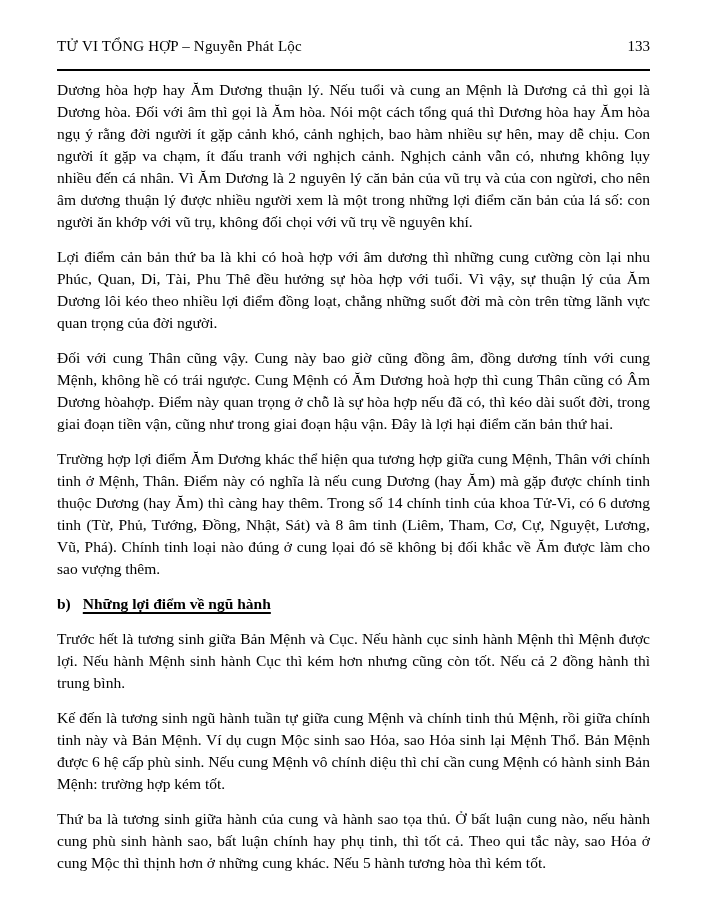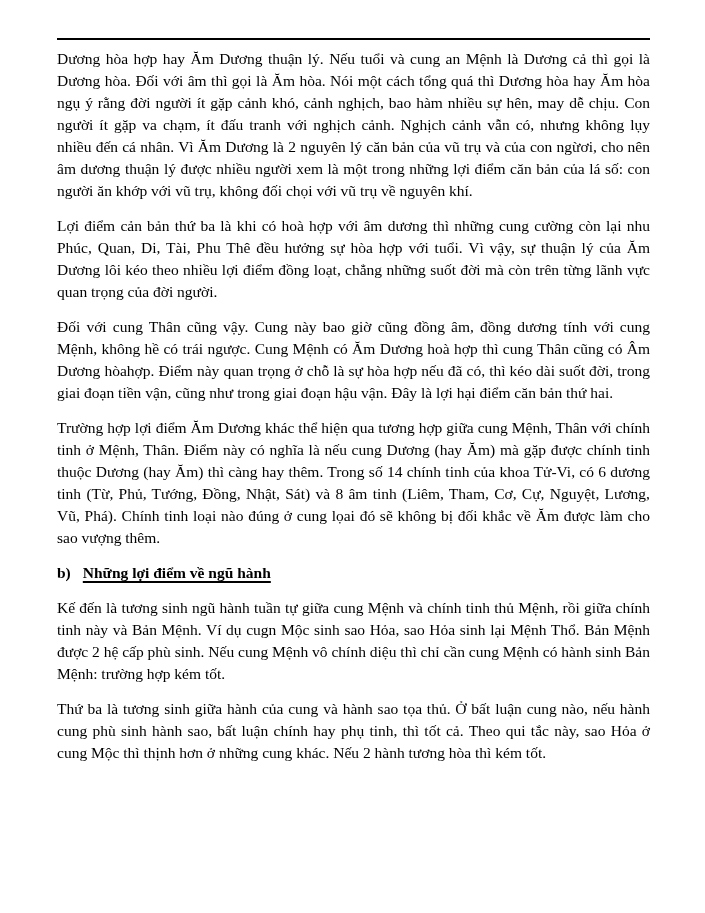--- a/index.html
+++ b/index.html
@@ -53,38 +53,43 @@
     text-decoration: underline;
     text-decoration-thickness: 1.5px;
     text-underline-offset: 3px;
   }
 </style>
 </head>
 <body>
 
 <div class="page">
 
+  <div class="page-header">
+    <span class="book-title">TỬ VI TỔNG HỢP – Nguyễn Phát Lộc</span>
+    <span class="page-number">133</span>
+  </div>
 
   <hr class="divider">
 
   <div class="body-text">
 
     <p>Dương hòa hợp hay Ăm Dương thuận lý. Nếu tuổi và cung an Mệnh là Dương cả thì gọi là Dương hòa. Đối với âm thì gọi là Ăm hòa. Nói một cách tổng quá thì Dương hòa hay Ăm hòa ngụ ý rằng đời người ít gặp cảnh khó, cảnh nghịch, bao hàm nhiều sự hên, may dễ chịu. Con người ít gặp va chạm, ít đấu tranh với nghịch cảnh. Nghịch cảnh vẫn có, nhưng không lụy nhiều đến cá nhân. Vì Ăm Dương là 2 nguyên lý căn bản của vũ trụ và của con ngừơi, cho nên âm dương thuận lý được nhiều người xem là một trong những lợi điểm căn bản của lá số: con người ăn khớp với vũ trụ, không đối chọi với vũ trụ về nguyên khí.</p>
 
     <p>Lợi điểm cản bản thứ ba là khi có hoà hợp với âm dương thì những cung cường còn lại nhu Phúc, Quan, Di, Tài, Phu Thê đều hưởng sự hòa hợp với tuổi. Vì vậy, sự thuận lý của Ăm Dương lôi kéo theo nhiều lợi điểm đồng loạt, chẳng những suốt đời mà còn trên từng lãnh vực quan trọng của đời người.</p>
 
     <p>Đối với cung Thân cũng vậy. Cung này bao giờ cũng đồng âm, đồng dương tính với cung Mệnh, không hề có trái ngược. Cung Mệnh có Ăm Dương hoà hợp thì cung Thân cũng có Âm Dương hòahợp. Điểm này quan trọng ở chỗ là sự hòa hợp nếu đã có, thì kéo dài suốt đời, trong giai đoạn tiền vận, cũng như trong giai đoạn hậu vận. Đây là lợi hại điểm căn bản thứ hai.</p>
 
     <p>Trường hợp lợi điểm Ăm Dương khác thể hiện qua tương hợp giữa cung Mệnh, Thân với chính tinh ở Mệnh, Thân. Điểm này có nghĩa là nếu cung Dương (hay Ăm) mà gặp được chính tinh thuộc Dương (hay Ăm) thì càng hay thêm. Trong số 14 chính tinh của khoa Tử-Vi, có 6 dương tinh (Từ, Phủ, Tướng, Đồng, Nhật, Sát) và 8 âm tinh (Liêm, Tham, Cơ, Cự, Nguyệt, Lương, Vũ, Phá). Chính tinh loại nào đúng ở cung lọai đó sẽ không bị đối khắc về Ăm được làm cho sao vượng thêm.</p>
 
 
     <div class="section-heading">
       <span class="h-label">b)</span><span class="h-text">Những lợi điểm về ngũ hành</span>
     </div>
 
+    <p>Trước hết là tương sinh giữa Bản Mệnh và Cục. Nếu hành cục sinh hành Mệnh thì Mệnh được lợi. Nếu hành Mệnh sinh hành Cục thì kém hơn nhưng cũng còn tốt. Nếu cả 2 đồng hành thì trung bình.</p>
 
-    <p>Kế đến là tương sinh ngũ hành tuần tự giữa cung Mệnh và chính tinh thủ Mệnh, rồi giữa chính tinh này và Bản Mệnh. Ví dụ cugn Mộc sinh sao Hỏa, sao Hỏa sinh lại Mệnh Thổ. Bản Mệnh được 2 hệ cấp phù sinh. Nếu cung Mệnh vô chính diệu thì chỉ cần cung Mệnh có hành sinh Bản Mệnh: trường hợp kém tốt.</p>
+    <p>Kế đến là tương sinh ngũ hành tuần tự giữa cung Mệnh và chính tinh thủ Mệnh, rồi giữa chính tinh này và Bản Mệnh. Ví dụ cugn Mộc sinh sao Hỏa, sao Hỏa sinh lại Mệnh Thổ. Bản Mệnh được 6 hệ cấp phù sinh. Nếu cung Mệnh vô chính diệu thì chỉ cần cung Mệnh có hành sinh Bản Mệnh: trường hợp kém tốt.</p>
 
-    <p>Thứ ba là tương sinh giữa hành của cung và hành sao tọa thủ. Ở bất luận cung nào, nếu hành cung phù sinh hành sao, bất luận chính hay phụ tinh, thì tốt cả. Theo qui tắc này, sao Hỏa ở cung Mộc thì thịnh hơn ở những cung khác. Nếu 2 hành tương hòa thì kém tốt.</p>
+    <p>Thứ ba là tương sinh giữa hành của cung và hành sao tọa thủ. Ở bất luận cung nào, nếu hành cung phù sinh hành sao, bất luận chính hay phụ tinh, thì tốt cả. Theo qui tắc này, sao Hỏa ở cung Mộc thì thịnh hơn ở những cung khác. Nếu 5 hành tương hòa thì kém tốt.</p>
 
   </div>
 
 </div>
 
 </body></html>

